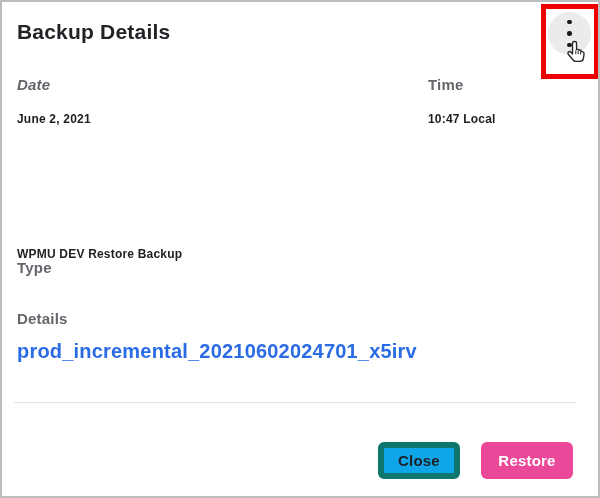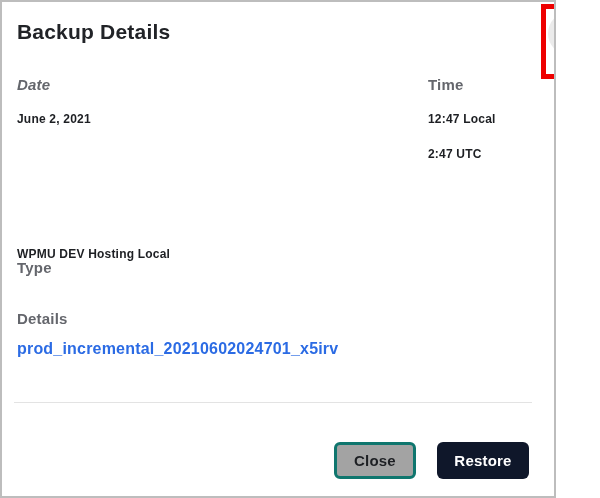--- a/index.html
+++ b/index.html
@@ -1,21 +1,21 @@
 <!DOCTYPE html>
 <html><head>
 <meta charset="utf-8">
 <style>
   * { margin:0; padding:0; box-sizing:border-box; }
   html,body { background:#fff; }
   body { font-family:"Liberation Sans", sans-serif; }
 
   .window {
     position:relative;
-    width:556px; height:498px;
+    width:600px; height:498px;
     background:#fff;
     border:2px solid #bdbdbd;
     overflow:hidden;
   }
 
   .title {
     position:absolute; left:15px; top:18px;
     font-size:21px; font-weight:700; color:#212327;
     letter-spacing:.2px;
   }
@@ -34,45 +34,45 @@
   .lbl-date { left:15px; top:74px;font-style:italic; }
   .val-date { left:15px; top:110px; }
   .lbl-time { left:426px; top:74px; }
   .val-time-local { left:426px; top:110px; }
   .val-time-utc   { left:426px; top:145px; }
   .lbl-type { left:15px; top:209px;margin-top:48px; }
   .val-type { left:15px; top:245px; }
   .lbl-filename { left:15px; top:308px; }
   .val-filename {
     position:absolute; left:15px; top:338px;
-    font-size:16px; font-weight:700; color:#2b6be4;
+    font-size:20px; font-weight:700; color:#2b6be4;
     text-decoration:none; letter-spacing:.2px;
   }
 
   .divider {
     position:absolute; left:12px; right:22px; top:400px;
     height:1px; background:#e3e3e3;
   }
 
   .footer {
     position:absolute; right:25px; top:440px;
     display:flex; gap:21px; align-items:center;
   }
   .btn {
     height:37px; border-radius:6px;
     font-family:"Liberation Sans", sans-serif;
     font-size:15px; font-weight:700; letter-spacing:.2px;
     cursor:pointer;
   }
   .btn-close {
-    width:82px; background:#a3a3a3; color:#1d1f23;
-    border:3px solid #0f766e;
+    width:82px; background:#0ea5e9; color:#1d1f23;
+    border:6px solid #0f766e;
   }
   .btn-restore {
-    width:92px; background:#0f172a; color:#fff;
+    width:92px; background:#ec4899; color:#fff;
     border:none;
   }
 
   
   .highlight-box {
     position:absolute; left:539px; top:2px;
     width:58px; height:75px;
     border:5px solid #ee0000;
   }
   .kebab-btn {
@@ -113,25 +113,24 @@
     <svg class="cursor-svg" viewBox="0 0 24 30" xmlns="http://www.w3.org/2000/svg">
       <path d="M10 2.5c-1 0-1.8.8-1.8 1.8V16l-2-2c-.7-.7-1.8-.7-2.5 0-.6.6-.7 1.6-.1 2.3l5.2 6.4c.7.9 1.8 1.4 2.9 1.4h4.9c1.7 0 3.1-1.2 3.4-2.9l.8-5c.2-1.1-.5-2.2-1.6-2.5l-1.4-.4c0-.9-.7-1.6-1.6-1.6-.4 0-.7.1-1 .3-.3-.6-.9-1-1.6-1-.4 0-.7.1-1 .3V4.3c0-1-.8-1.8-1.8-1.8z" fill="#ffffff" stroke="#26282c" stroke-width="1.5" stroke-linejoin="round"></path>
       <path d="M11.8 12.6v3.2 M14.4 13.1v2.7 M17 13.6v2.4" fill="none" stroke="#26282c" stroke-width="1.1" stroke-linecap="round"></path>
     </svg>
   </div>
 
   <div class="label lbl-date">Date</div>
   <div class="value val-date">June 2, 2021</div>
 
   <div class="label lbl-time">Time</div>
-  <div class="value val-time-local">12:47 Local</div>
-  <div class="value val-time-utc">2:47 UTC</div>
+  <div class="value val-time-local">10:47 Local</div>
 
   <div class="label lbl-type">Type</div>
-  <div class="value val-type">WPMU DEV Hosting Local</div>
+  <div class="value val-type">WPMU DEV Restore Backup</div>
 
   <div class="label lbl-filename">Details</div>
   <a href="#" class="val-filename">prod_incremental_20210602024701_x5irv</a>
 
   <div class="divider"></div>
 
   <div class="footer">
     <button class="btn btn-close">Close</button>
     <button class="btn btn-restore">Restore</button>
   </div>

